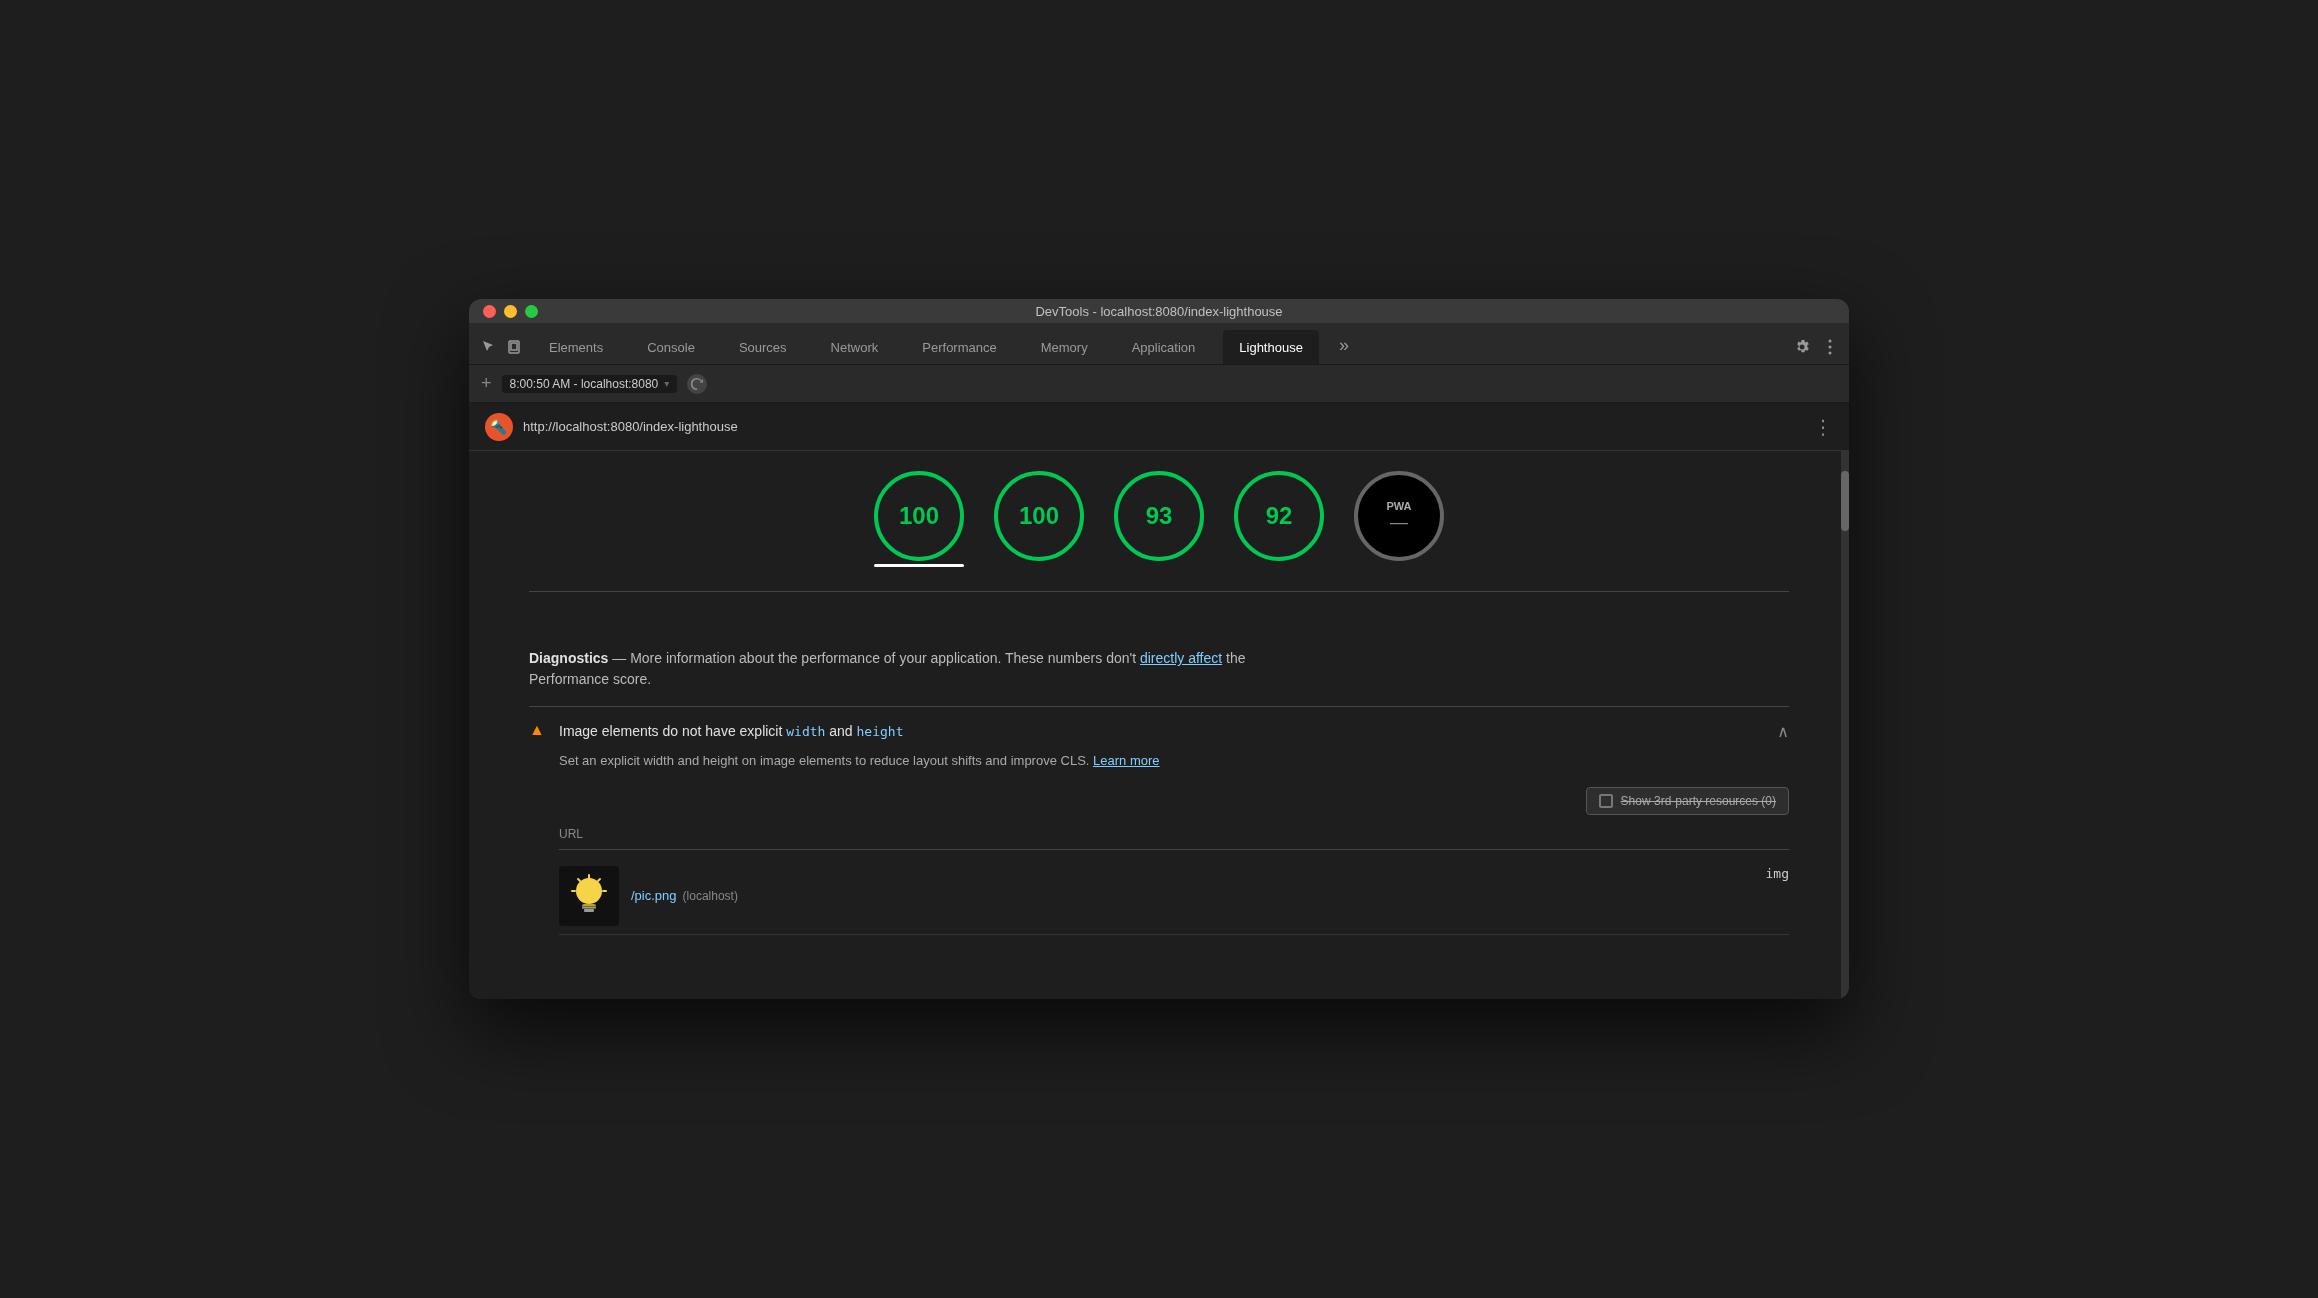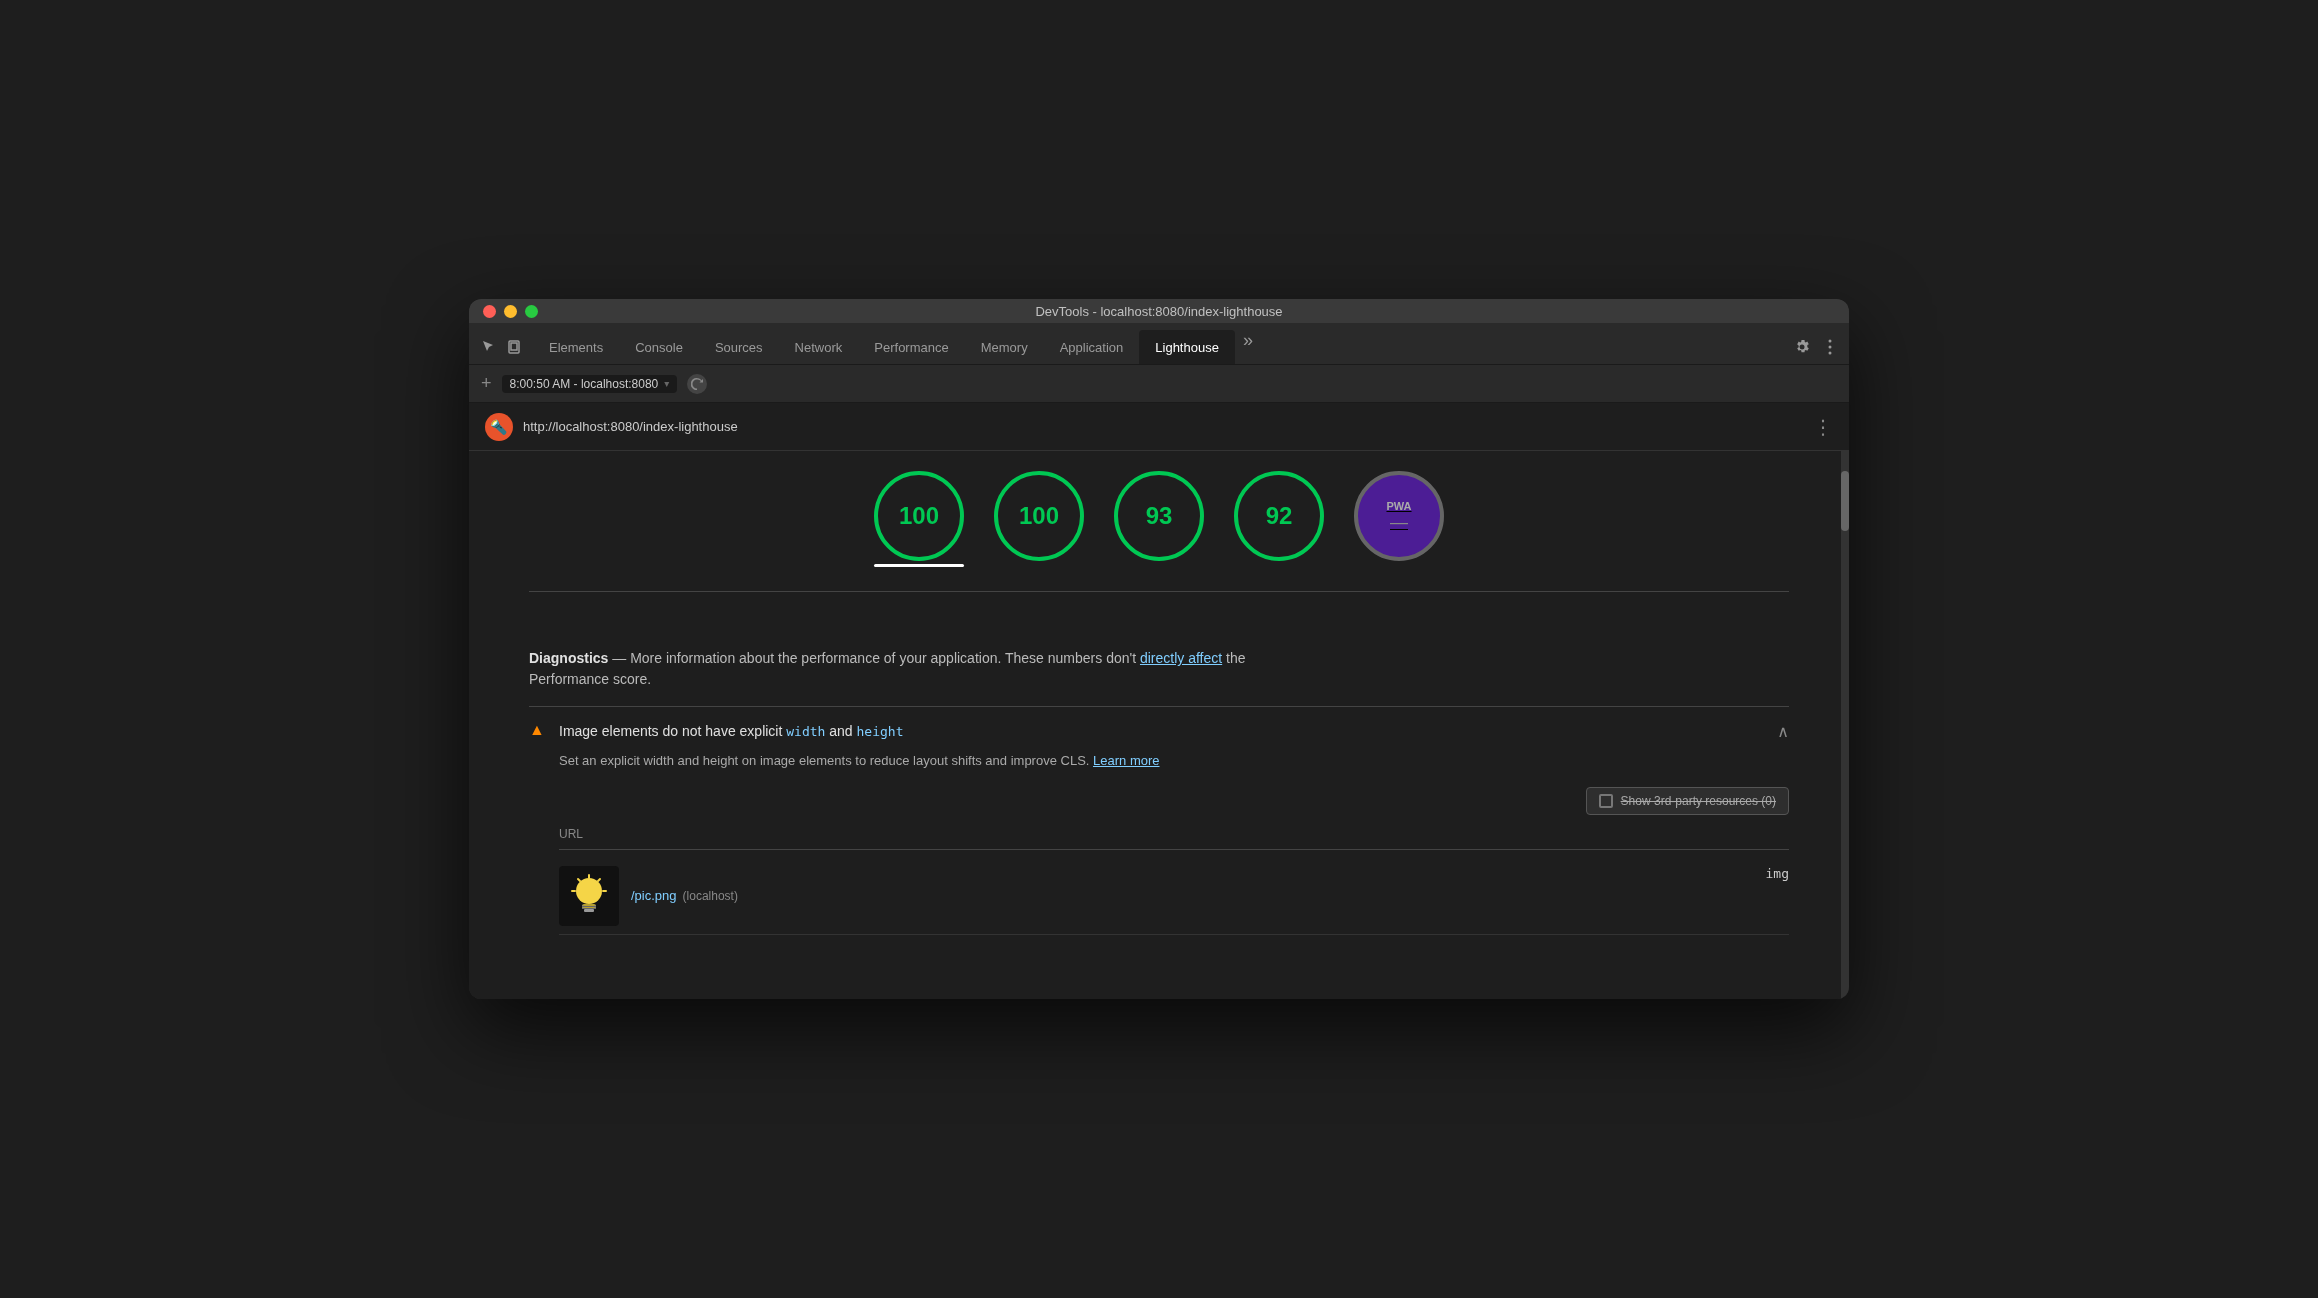--- a/index.html
+++ b/index.html
@@ -72,22 +72,23 @@
       height: 22px;
       display: flex;
       align-items: center;
       justify-content: center;
       color: #999;
       font-size: 14px;
       cursor: pointer;
     }
     .tabs {
       display: flex;
+      align-items: flex-end;
       flex: 1;
-      gap: 0;
+      gap: 12px;
     }
     .tab {
       height: 34px;
       padding: 0 16px;
       display: flex;
       align-items: center;
       font-size: 13px;
       color: #9a9a9a;
       cursor: pointer;
       border-radius: 4px 4px 0 0;
@@ -213,22 +214,21 @@
       position: relative;
       cursor: pointer;
     }
     .score-circle .score-num {
       font-size: 24px;
       font-weight: 600;
       color: #00c853;
     }
     .score-circle.gray-circle {
       border-color: #666;
-      background: #4c1d95;
-      text-decoration: underline;
+      background: #000000;
     }
     .score-circle.gray-circle .pwa-label {
       font-size: 11px;
       color: #aaa;
       font-weight: 600;
     }
     .score-circle.gray-circle .pwa-dash {
       font-size: 18px;
       color: #888;
     }

